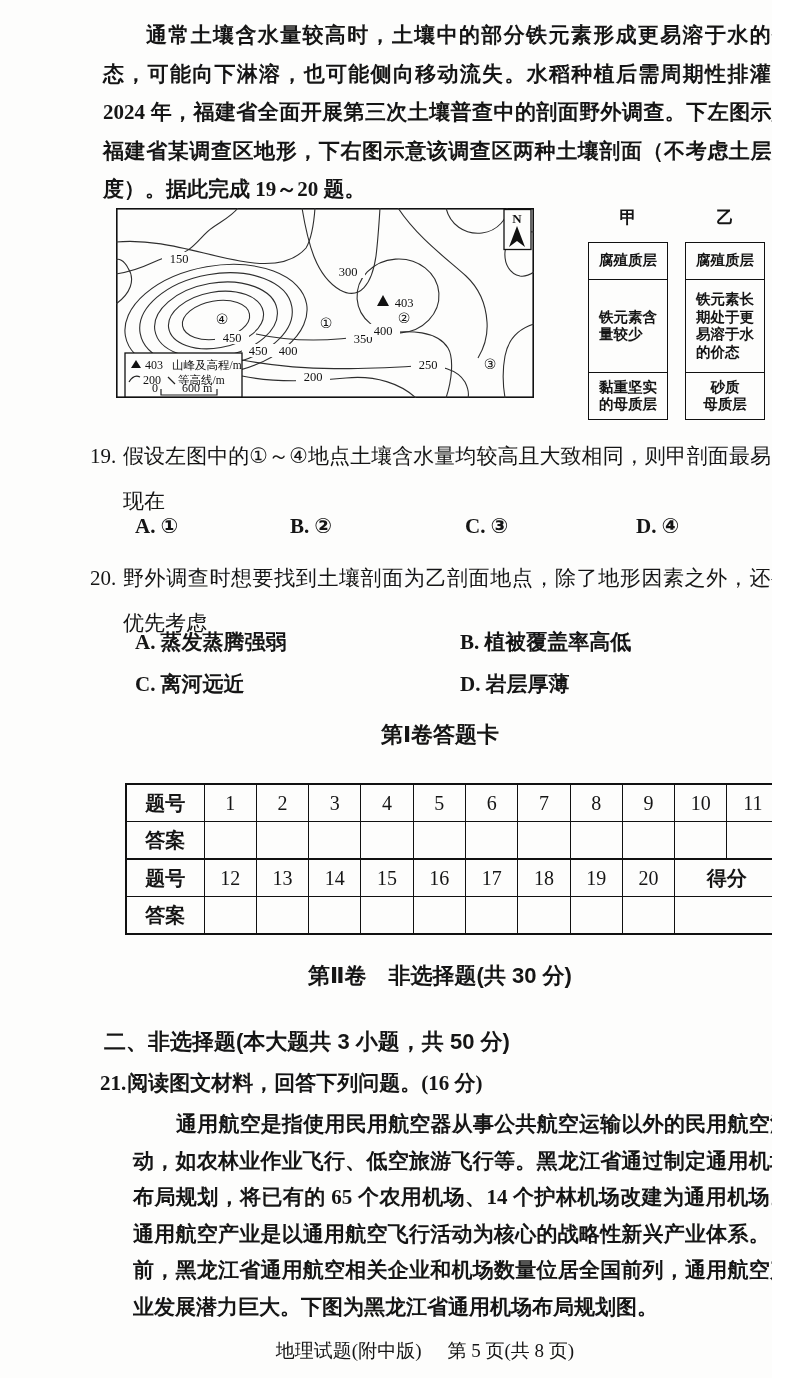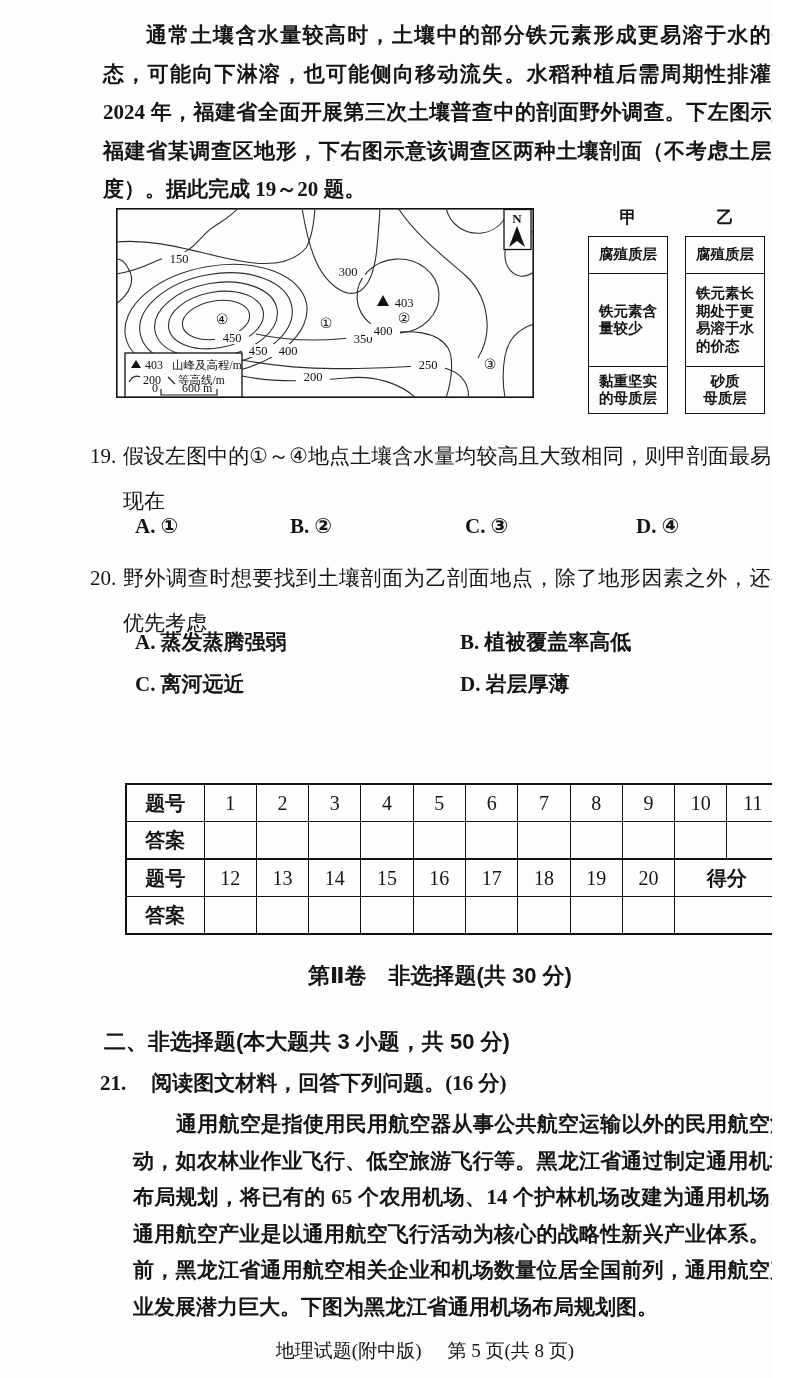--- a/index.html
+++ b/index.html
@@ -21,21 +21,21 @@
   .clabel{font-family:"Liberation Serif","DejaVu Sans",serif;font-size:12.5px;fill:#111;text-anchor:middle;}
   .cpoint{font-family:"Liberation Serif","DejaVu Sans",serif;font-size:14px;fill:#111;text-anchor:middle;}
   .npointer,.peak-tri{fill:#111;stroke:none;}
   .legend-text{font-family:"Liberation Serif","DejaVu Sans",serif;font-size:11.5px;fill:#111;}
   .legend-num{font-family:"Liberation Serif","DejaVu Sans",serif;font-size:12px;fill:#111;}
   .nlabel{font-family:"Liberation Serif","DejaVu Sans",serif;font-size:13px;font-weight:bold;fill:#111;text-anchor:middle;}
   .lbox{fill:#fdfdfc;stroke:#111;stroke-width:1.3px;}
   .lsym{fill:none;stroke:#222;stroke-width:1.2px;}
   .profile{position:absolute;top:1px;width:80px;text-align:center;}
   .profile-title{font-size:17px;font-weight:600;height:21px;line-height:21px;}
-  .profile-box{margin-top:8px;height:178px;border:1.7px solid #111;display:flex;flex-direction:column;background:#fdfdfc;box-sizing:border-box;}
+  .profile-box{margin-top:14px;height:178px;border:1.7px solid #111;display:flex;flex-direction:column;background:#fdfdfc;box-sizing:border-box;}
   .layer{display:flex;align-items:center;justify-content:center;font-size:14.5px;line-height:17.5px;font-weight:600;}
   .layer span{white-space:pre-line;display:inline-block;}
   .layer-top{height:36px;border-bottom:1.7px solid #111;}
   .layer-mid{flex:1;border-bottom:1.7px solid #111;}
   .layer-mid span{text-align:left;}
   .layer-bot{height:46px;}
   .layer-bot span{text-align:center;}
   
   .q-stem{position:absolute;left:90px;width:702px;font-size:21px;line-height:45px;
     font-weight:400;padding-left:33px;box-sizing:border-box;text-align:justify;}
@@ -50,21 +50,21 @@
     table-layout:fixed;font-size:20px;text-align:center;border:2.4px solid #111;background:#fdfdfc;}
   .answer-table td{border:1.6px solid #111;height:36px;padding:0;font-weight:normal;}
   .answer-table tr.sep td{border-top:2.4px solid #111;}
   .answer-table td.hdr{font-weight:600;}
   
   .section-title{position:absolute;top:961px;left:80px;width:720px;text-align:center;
     font-family:"Liberation Sans","DejaVu Sans",sans-serif;font-weight:700;font-size:22px;}
   .heading2{position:absolute;top:1027px;left:104px;
     font-family:"Liberation Sans","DejaVu Sans",sans-serif;font-weight:700;font-size:22px;}
   .q21-line{position:absolute;top:1069px;left:100px;font-size:21px;font-weight:600;}
-  .q21-line .qtext{margin-left:25px;}
+  .q21-line .qtext{margin-left:1px;}
   .q21-passage{position:absolute;top:1106px;left:133px;width:658px;
     font-size:21px;line-height:36.6px;text-align:justify;text-indent:43px;font-weight:600;}
   
   .footer{position:absolute;top:1338px;left:50px;width:750px;text-align:center;font-size:19px;}
   .footer .fr{margin-left:26px;}
 </style>
 </head>
 <body>
 
 <div class="page">
@@ -198,20 +198,21 @@
   </div>
   <div class="opt-row" style="top:670px">
     <span class="opt" style="left:45px"><span>C.</span><span class="opt-text">离河远近</span></span>
     <span class="opt" style="left:370px"><span>D.</span><span class="opt-text">岩层厚薄</span></span>
   </div>
   <div class="opt-row" style="top:628px">
     <span class="opt" style="left:45px"><span>A.</span><span class="opt-text">蒸发蒸腾强弱</span></span>
     <span class="opt" style="left:370px"><span>B.</span><span class="opt-text">植被覆盖率高低</span></span>
   </div>
 
+  <div class="card-title">第Ⅰ卷答题卡</div>
   <table class="answer-table">
     <colgroup>
       <col style="width:78px">
       <col style="width:52.3px">
         <col style="width:52.3px">
         <col style="width:52.3px">
         <col style="width:52.3px">
       <col style="width:52.3px">
         <col style="width:52.3px">
         <col style="width:52.3px">

